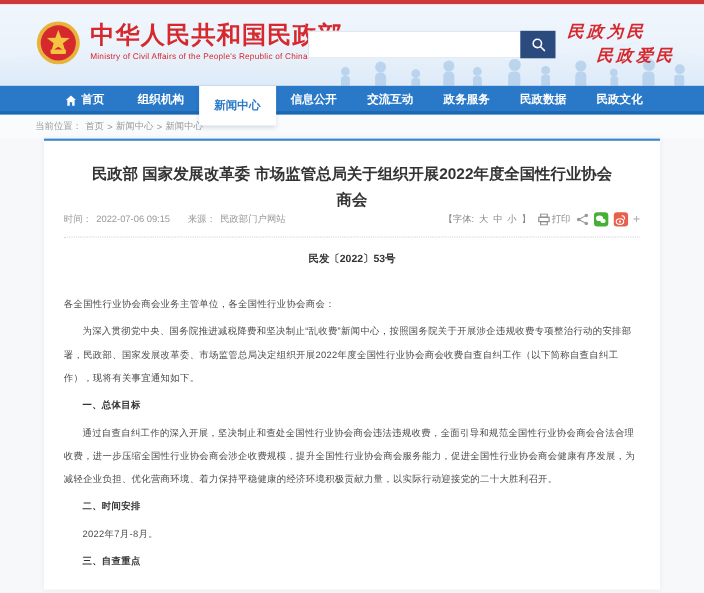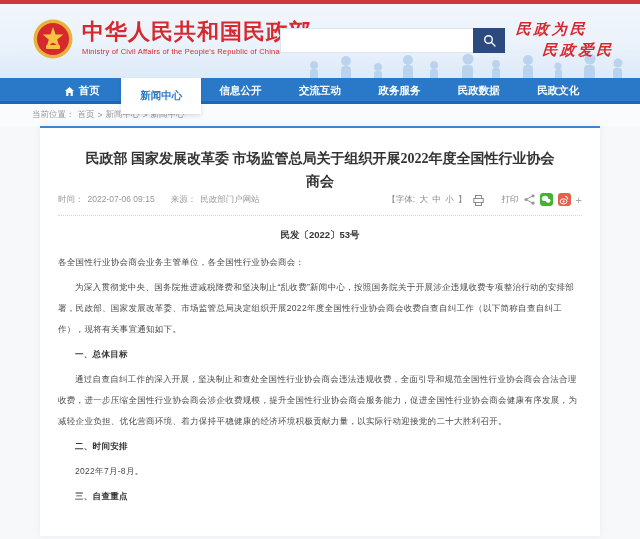--- a/index.html
+++ b/index.html
@@ -66,41 +66,41 @@
   
   .card {
     margin:0 40px; height:410px; background:#fff; overflow:hidden;
     border-top:2px solid #3d85d2; padding:19px 10px 14px;
     box-shadow:0 0 6px rgba(140,155,180,.14);
   }
   .art-title {
     text-align:center; color:#333; font-size:14px; font-weight:bold;
     line-height:1.65; margin:0 30px;
   }
-  .art-title span { display:block;font-family:Liberation Serif, serif; }
+  .art-title span { display:block; }
   .meta-row {
     display:flex; justify-content:space-between; align-items:center;
     margin:0 8px 0; padding-bottom:9px; border-bottom:1px dotted #d6d6d6;
     font-size:8.5px; color:#999;
   }
   .meta-left span { margin-right:4px; }
   .meta-left .gap { margin-right:16px; }
   .tools { display:flex; align-items:center; gap:5px; color:#8a8a8a; }
   .font-sizer span { margin:0 1px; cursor:pointer; }
-  .tool-print { display:flex; align-items:flex-end; gap:18px; cursor:pointer; }
+  .tool-print { display:flex; align-items:flex-start; gap:2px; cursor:pointer; }
   .share-badge {
     width:13px; height:13px; border-radius:3px; cursor:pointer;
     display:inline-flex; align-items:center; justify-content:center;
   }
   .wechat { background:#45b035; }
   .weibo  { background:#e6604c; }
   .share-ico { cursor:pointer; display:inline-flex; }
   .plus { color:#aaa; font-size:11px; cursor:pointer; }
 
-  .docnum { text-align:center; font-size:9.5px; font-weight:bold; color:#333; margin:13px 0 10px; }
+  .docnum { text-align:center; font-size:9.5px; font-weight:bold; color:#333; margin:13px 0 24px; }
 
   .body-text { font-size:8.5px; color:#4a4a4a; padding:0 8px; }
   .body-text p { margin:0 0 4px; line-height:21px; letter-spacing:.3px; }
   .p-indent  { text-indent:2em; }
   .p-heading { text-indent:2em; font-weight:bold; color:#333; }
 </style>
 </head>
 <body>
 
 <div class="topstrip"></div>
@@ -167,20 +167,23 @@
 </header>
 
 <nav class="mainnav">
   <div class="nav-inner">
     <div class="nav-item">
       <svg class="home-ico" viewBox="0 0 12 12">
         <path d="M6 1 L11 5.4 L9.6 5.4 L9.6 11 L7.2 11 L7.2 7.6 L4.8 7.6 L4.8 11 L2.4 11 L2.4 5.4 L1 5.4 Z" fill="#ffffff"></path>
       </svg>
       <span>首页</span>
     </div>
+    <div class="nav-item">
+      <span>组织机构</span>
+    </div>
     <div class="nav-item active">
       <span>新闻中心</span>
     </div>
     <div class="nav-item">
       <span>信息公开</span>
     </div>
     <div class="nav-item">
       <span>交流互动</span>
     </div>
     <div class="nav-item">

